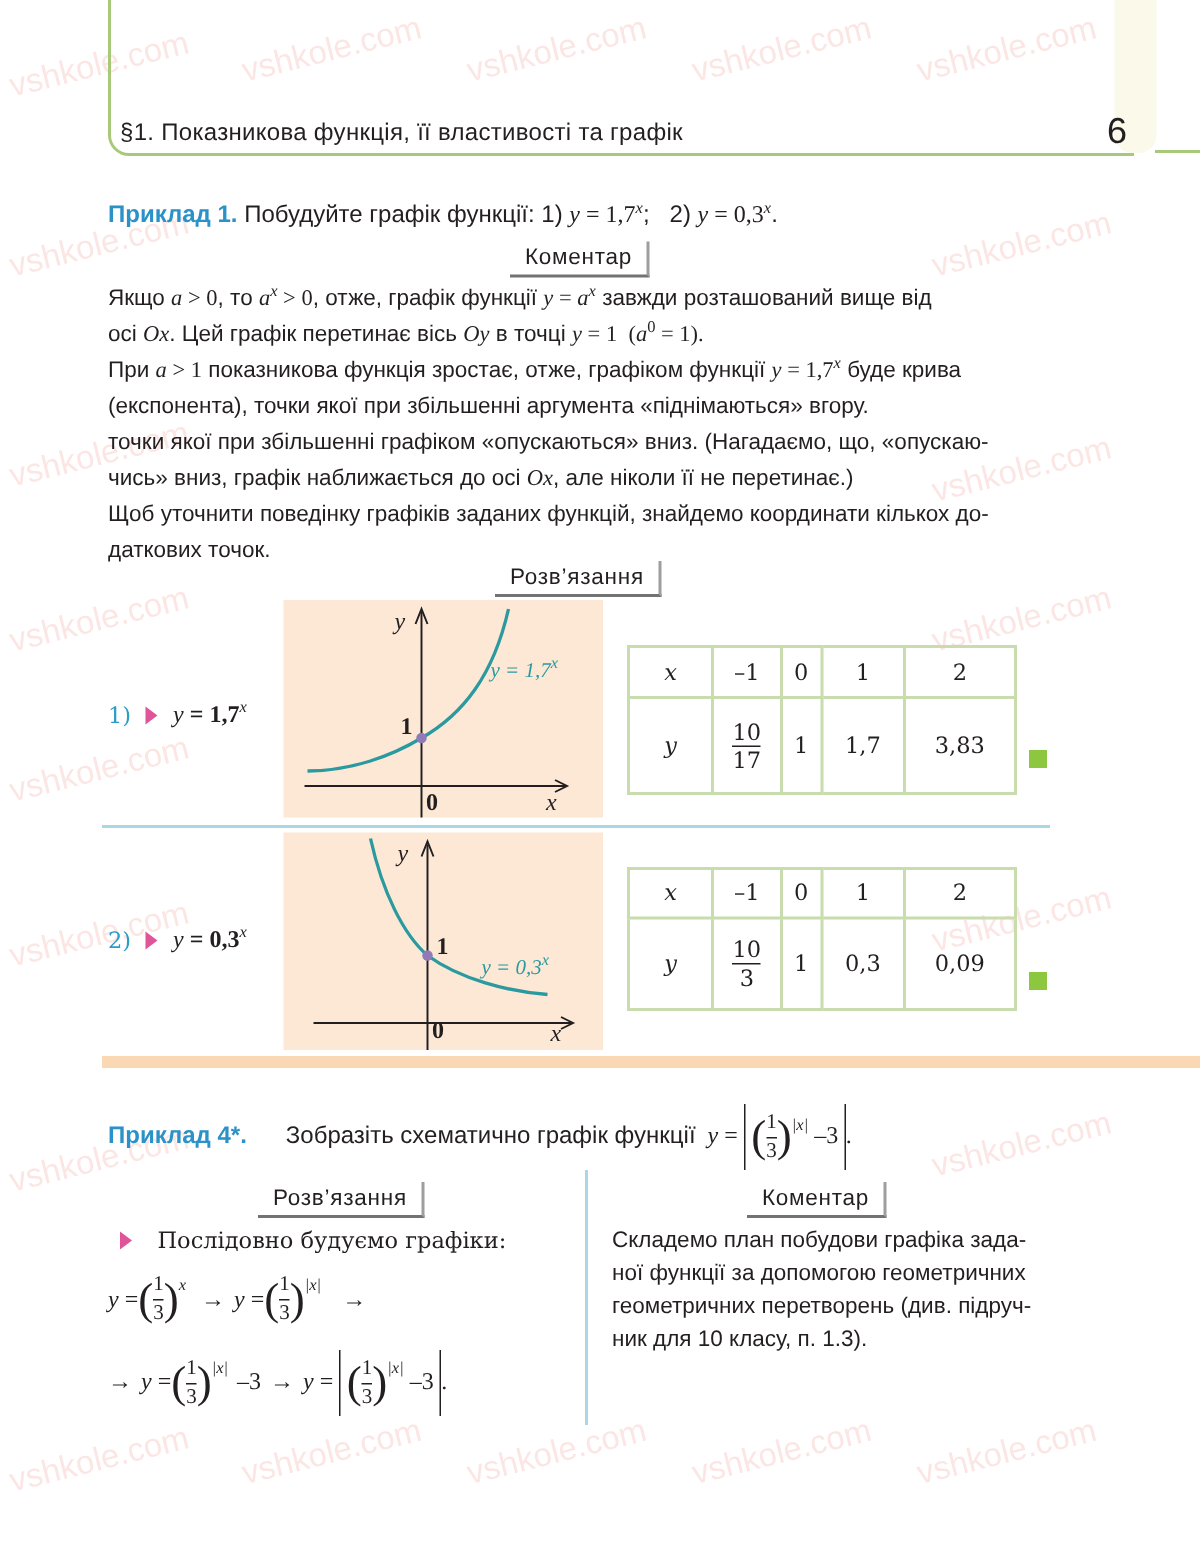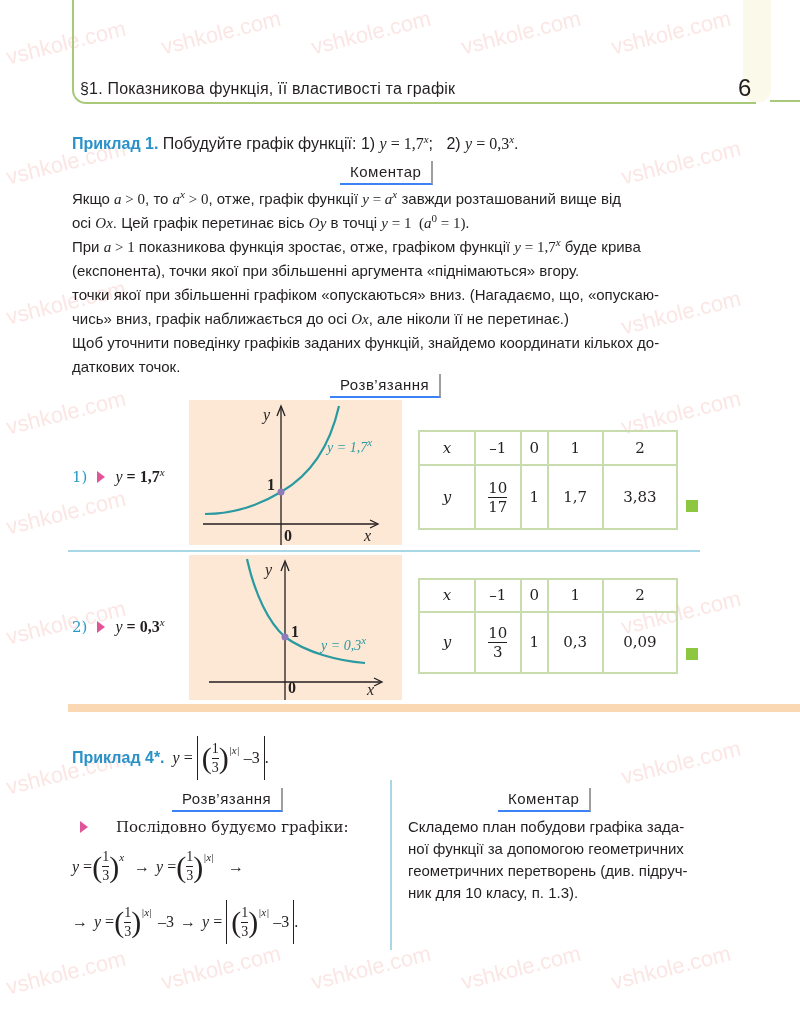--- a/index.html
+++ b/index.html
@@ -15,21 +15,21 @@
   .hdr-frame{left:72px;top:-10px;width:680px;height:112px;border:2px solid #a9c97a;border-top:none;border-radius:0 0 0 14px;}
   .hdr-tab{left:743px;top:-10px;width:28px;height:112px;background:#fbf9ea;border-radius:0 0 12px 12px;}
   .hdr-line-right{left:770px;top:100px;width:40px;height:2px;background:#a9c97a;}
   .hdr-title{left:80px;top:80px;font-size:16px;color:#231f20;letter-spacing:.2px;}
   .page-num{left:738px;top:74px;font-size:24px;font-family:"Liberation Sans",sans-serif;}
 
   .watermark{color:rgba(235,140,130,.22);font-size:22px;transform:rotate(-14deg);white-space:nowrap;pointer-events:none;}
 
   .body-text{font-size:15px;line-height:24px;}
   .ex-label{color:#2a92c8;font-weight:bold;}
-  .tag-box{font-size:15px;padding:0 10px;border-right:2px solid #9e9e9e;border-bottom:2px solid #3b82f6;line-height:22px;background:#fff;letter-spacing:.5px;}
+  .tag-box{font-size:15px;padding:0 10px;border-right:2px solid #9e9e9e;border-bottom:2px solid #737373;line-height:22px;background:#fff;letter-spacing:.5px;}
 
   .graph-bg{background:#fde8d6;}
   .num-label{color:#2a9cc8;font-family:"DejaVu Serif",serif;font-size:15px;}
   .arrow-tri{width:0;height:0;border-top:6px solid transparent;border-bottom:6px solid transparent;border-left:8px solid #e0559a;display:inline-block;}
 
   table.vals{border-collapse:collapse;border:2px solid #b9d39a;}
   table.vals td{border:2px solid #c8dcae;text-align:center;font-family:"DejaVu Serif",serif;font-size:15px;}
   .frac{display:inline-flex;flex-direction:column;align-items:center;line-height:18px;}
   .frac .bar{width:100%;border-top:1px solid #231f20;}
   .green-sq{width:12px;height:12px;background:#8dc63f;}
@@ -190,41 +190,42 @@
     <td>0,09</td>
   </tr>
 </tbody>
   </table>
 <div class="abs green-sq" style="left:686px;top:648px;"></div>
 
 <div class="abs sep-orange" style="left:68px;top:704px;width:732px;height:8px;"></div>
 
 <div class="abs body-text" style="left:72px;top:736px;display:flex;align-items:center;font-size:16px;">
   <span class="ex-label">Приклад 4*.</span>
+  <span style="margin-left:26px;">Зобразіть схематично графік функції</span>
   <span style="margin-left:8px;display:inline-flex;align-items:center;" class="mi">
     <span>y</span>
       <span class="mn" style="font-style:normal">&nbsp;=</span>
     <span style="border-left:1.5px solid #231f20;border-right:1.5px solid #231f20;padding:0 4px;margin-left:4px;display:inline-flex;align-items:center;height:44px;">
       <span class="mn" style="font-size:30px;font-style:normal;">(</span>
         <span class="frac mn" style="font-style:normal;font-size:14px;">
           <span>1</span>
           <span class="bar"></span>
           <span>3</span>
         </span>
         <span class="mn" style="font-size:30px;font-style:normal;">)</span>
         <sup style="position:relative;top:-8px;">|x|</sup>
         <span class="mn" style="font-style:normal;margin-left:4px;">–3</span>
     </span>
       <span class="mn" style="font-style:normal">.</span>
   </span>
 </div>
 
 <div class="abs tag-box" style="left:172px;top:788px;">Розв’язання</div>
 
-<div class="abs" style="left:80px;top:818px;display:flex;align-items:center;gap:28px;">
+<div class="abs" style="left:80px;top:818px;display:flex;align-items:center;gap:17px;">
   <span class="arrow-tri"></span>
   <span class="serif" style="font-size:15px;">Послідовно будуємо графіки:</span>
 </div>
 
 <div class="abs mi" style="left:72px;top:848px;display:flex;align-items:center;font-size:16px;">
   <span>y</span>
     <span class="mn" style="font-style:normal">&nbsp;=</span>
   <span class="mn" style="font-size:30px;font-style:normal;">(</span>
     <span class="frac mn" style="font-style:normal;font-size:14px;">
       <span>1</span>

